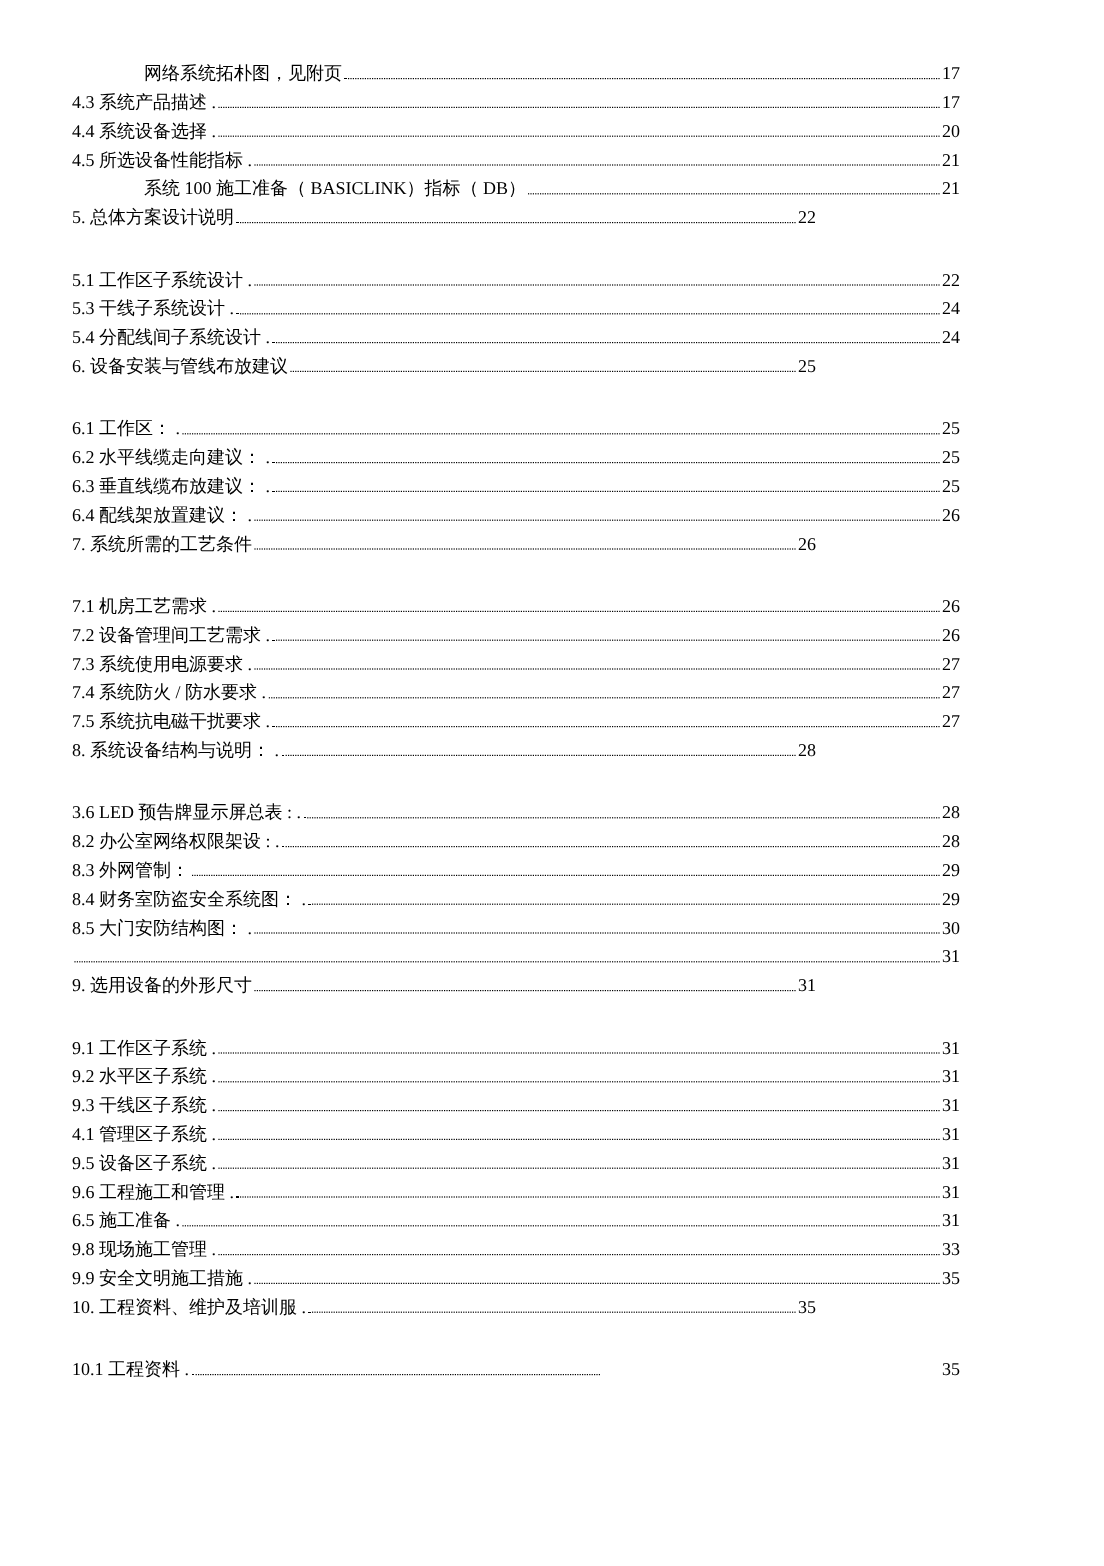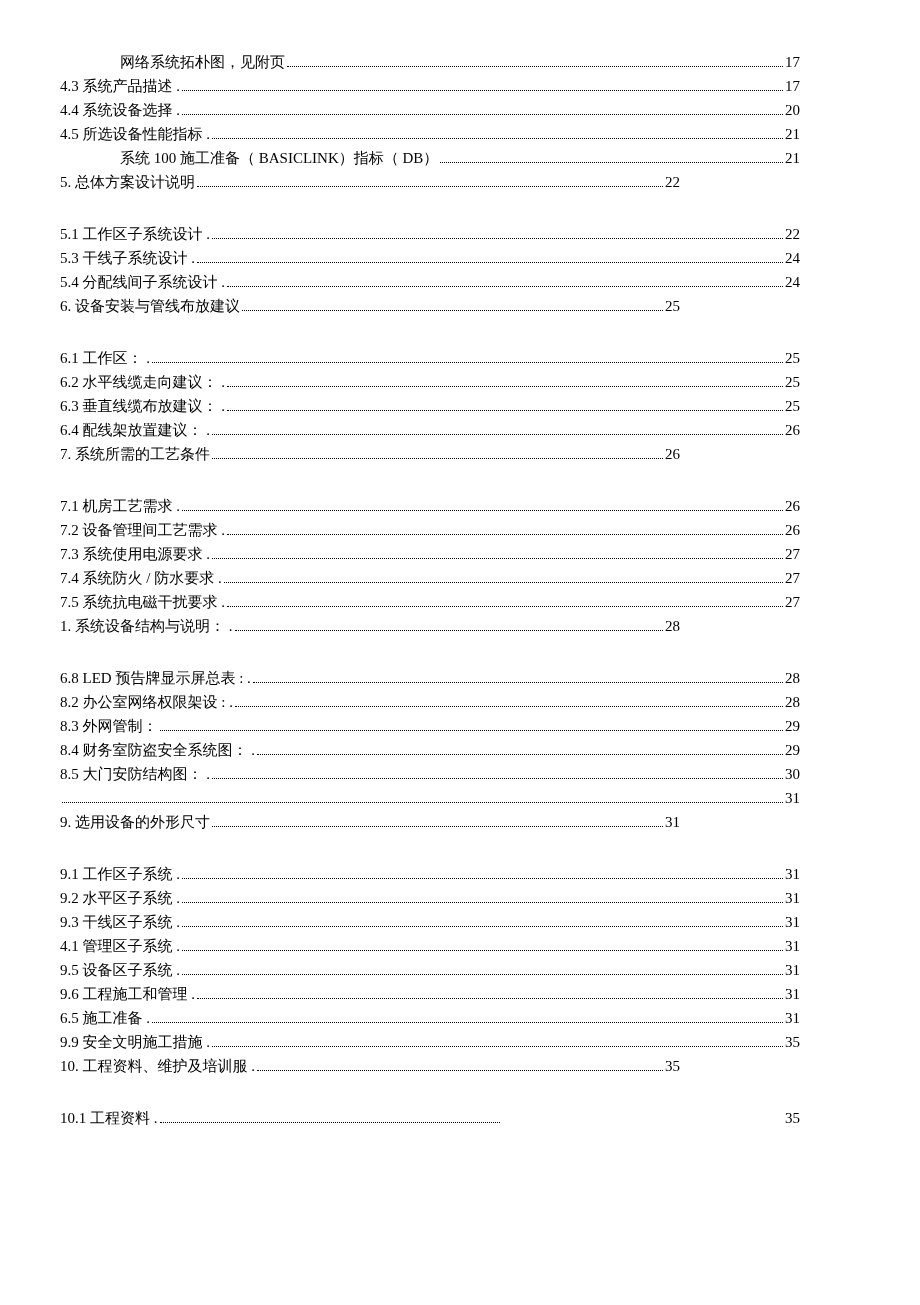--- a/index.html
+++ b/index.html
@@ -144,27 +144,27 @@
       <span class="label">7.4 系统防火 / 防水要求 .</span>
       <span class="dots"></span>
       <span class="pg">27</span>
     </div>
     <div class="toc-entry standard">
       <span class="label">7.5 系统抗电磁干扰要求   .</span>
       <span class="dots"></span>
       <span class="pg">27</span>
     </div>
     <div class="toc-entry short">
-      <span class="label">1. 系统设备结构与说明：  .</span>
+      <span class="label">8. 系统设备结构与说明：  .</span>
       <span class="dots"></span>
       <span class="pg">28</span>
     </div>
     <div class="section-gap"></div>
     <div class="toc-entry standard">
-      <span class="label">6.8  LED 预告牌显示屏总表 : .</span>
+      <span class="label">3.6  LED 预告牌显示屏总表 : .</span>
       <span class="dots"></span>
       <span class="pg">28</span>
     </div>
     <div class="toc-entry standard">
       <span class="label">8.2 办公室网络权限架设 : .</span>
       <span class="dots"></span>
       <span class="pg">28</span>
     </div>
     <div class="toc-entry standard">
       <span class="label">8.3  外网管制：</span>
@@ -218,20 +218,25 @@
     </div>
     <div class="toc-entry standard">
       <span class="label">9.6 工程施工和管理 .</span>
       <span class="dots"></span>
       <span class="pg">31</span>
     </div>
     <div class="toc-entry standard">
       <span class="label">6.5 施工准备 .</span>
       <span class="dots"></span>
       <span class="pg">31</span>
+    </div>
+    <div class="toc-entry standard">
+      <span class="label">9.8 现场施工管理 .</span>
+      <span class="dots"></span>
+      <span class="pg">33</span>
     </div>
     <div class="toc-entry standard">
       <span class="label">9.9 安全文明施工措施  .</span>
       <span class="dots"></span>
       <span class="pg">35</span>
     </div>
     <div class="toc-entry short">
       <span class="label">10. 工程资料、维护及培训服  .</span>
       <span class="dots"></span>
       <span class="pg">35</span>

